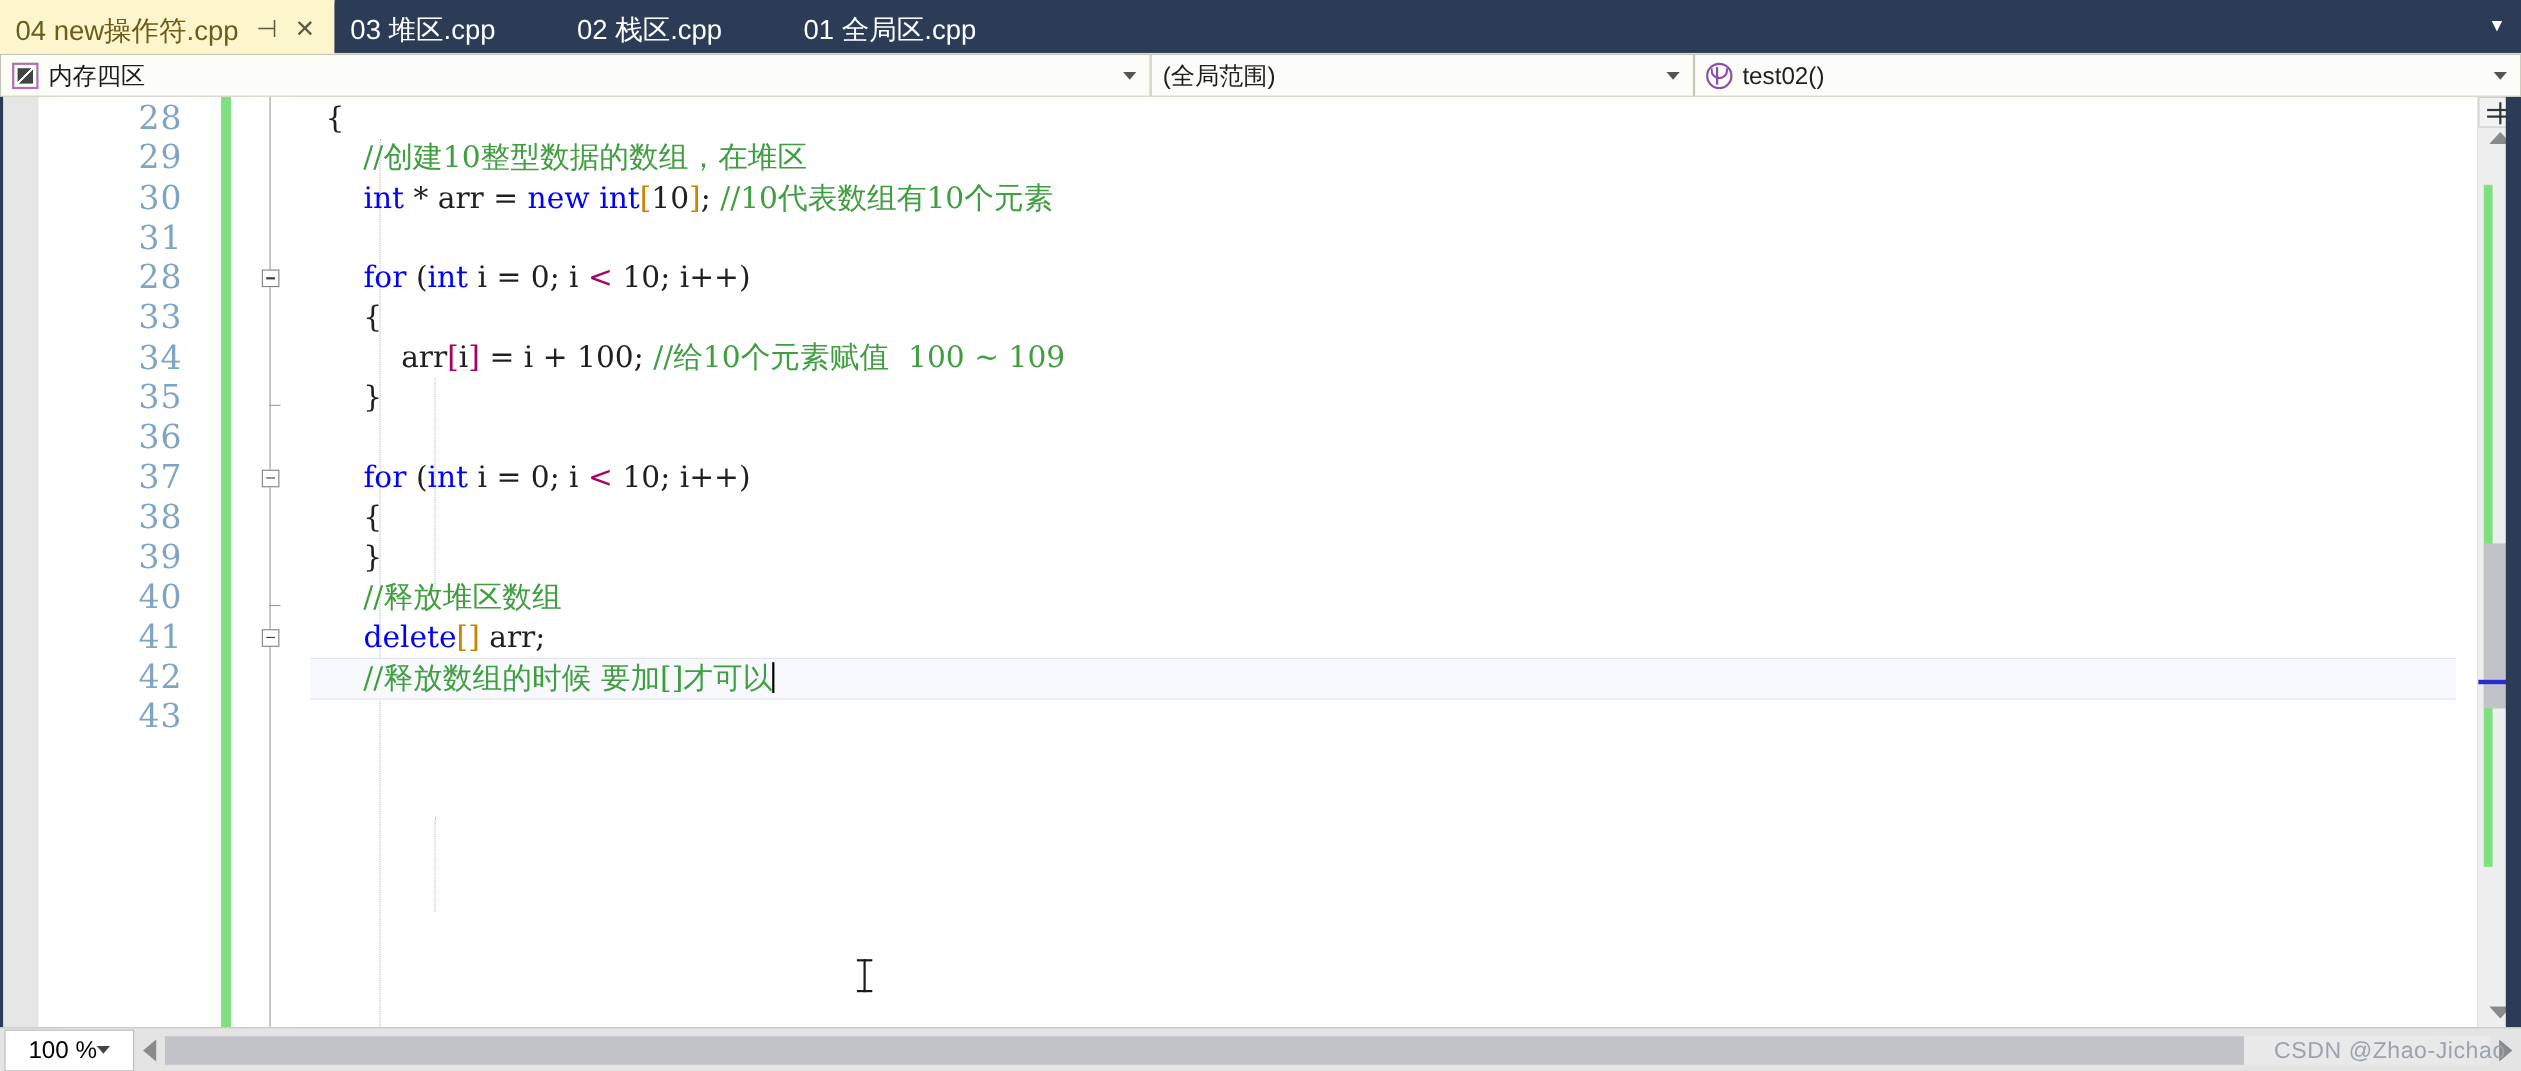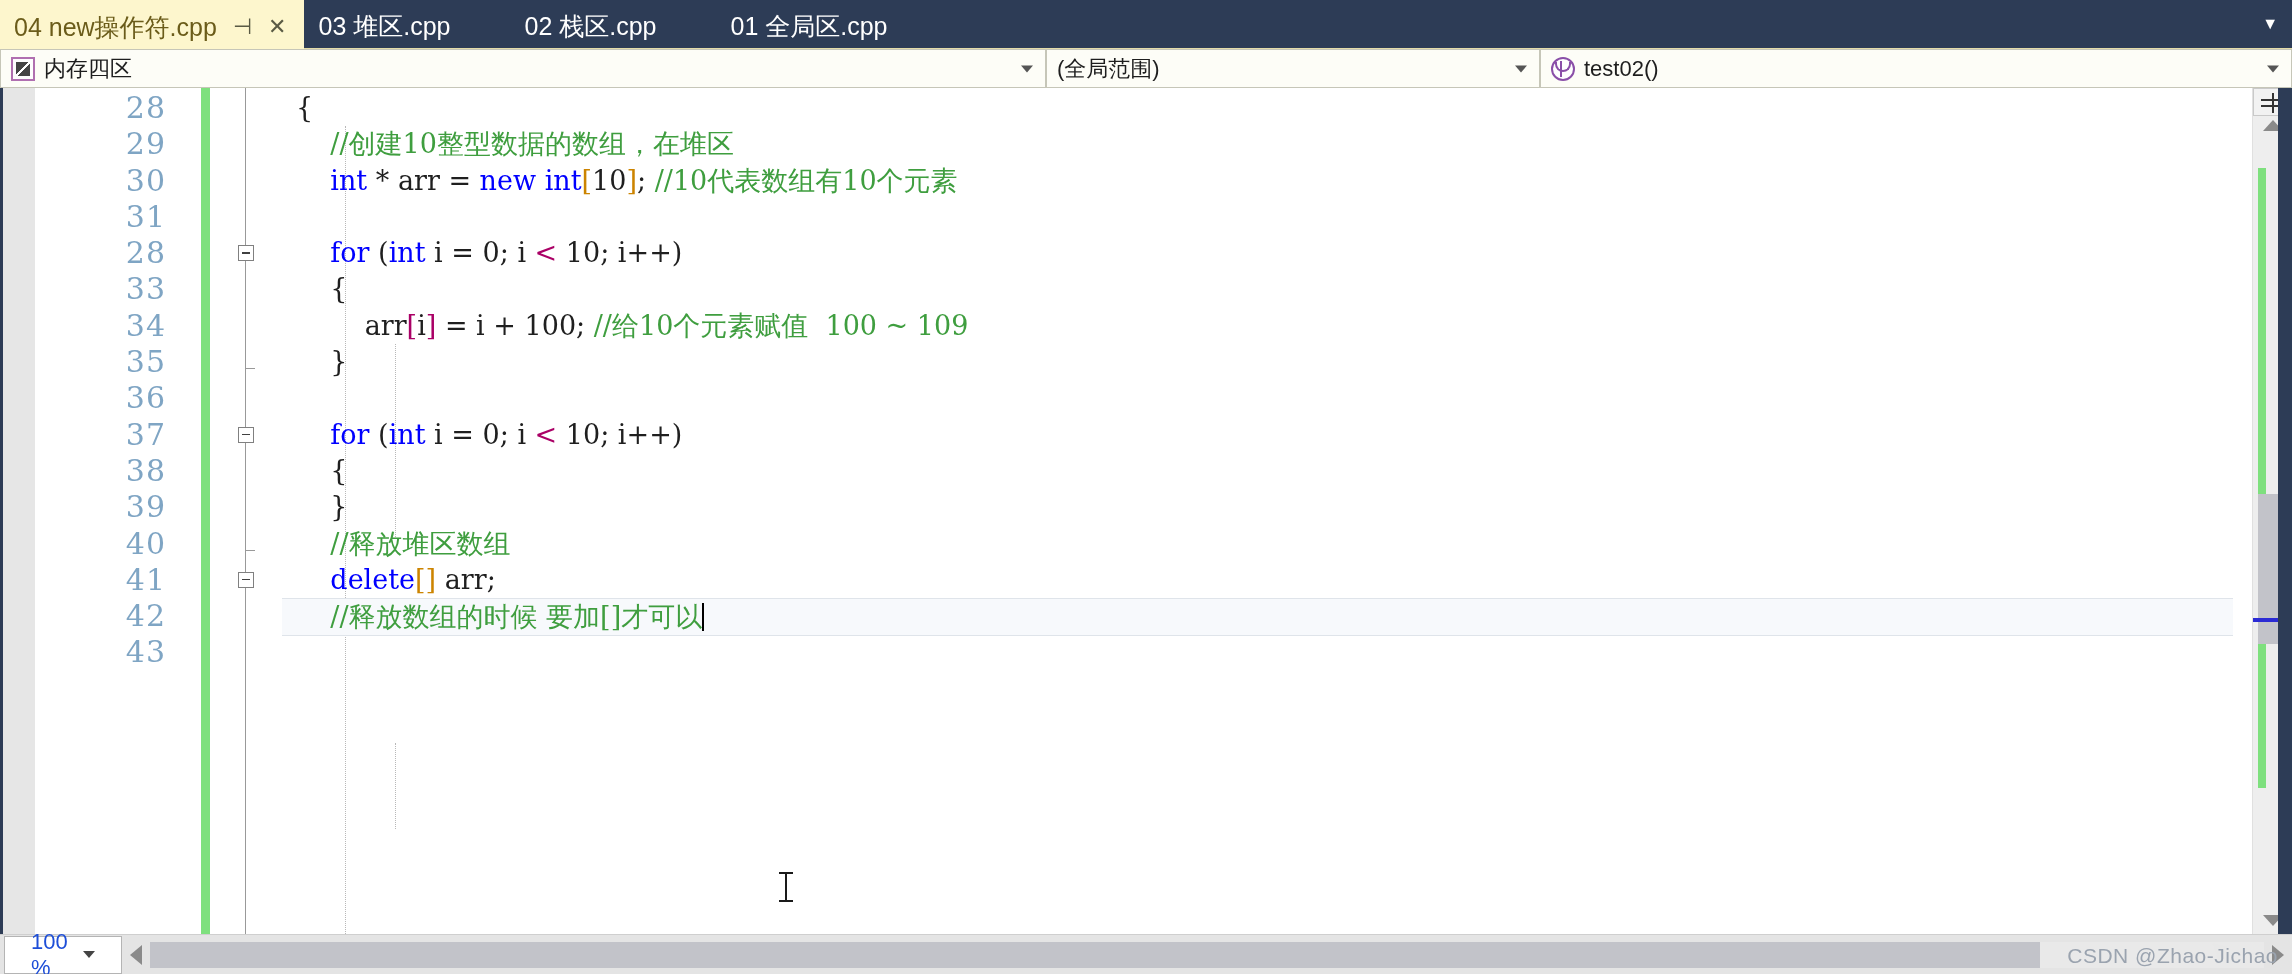--- a/index.html
+++ b/index.html
@@ -337,24 +337,24 @@
     align-items: center;
     border-top: 1px solid #cfcfcf;
     position: relative;
   }
   .zoombox {
     width: 118px; height: 38px;
     background: #ffffff;
     border: 1px solid #b4b4b4;
     display: flex;
     align-items: center;
-    justify-content: space-between;
-    padding: 0 26px;
+    justify-content: center;
+    padding: 0 10px;
     font-size: 22px;
-    color: #1d4ed8;
+    color: #000000;
     margin-left: 4px;
     flex: none;
   }
   .zoombox .caret2 {
     width: 0; height: 0;
     border-left: 6px solid transparent;
     border-right: 6px solid transparent;
     border-top: 7px solid #444;
   }
   .hs-left, .hs-right {

